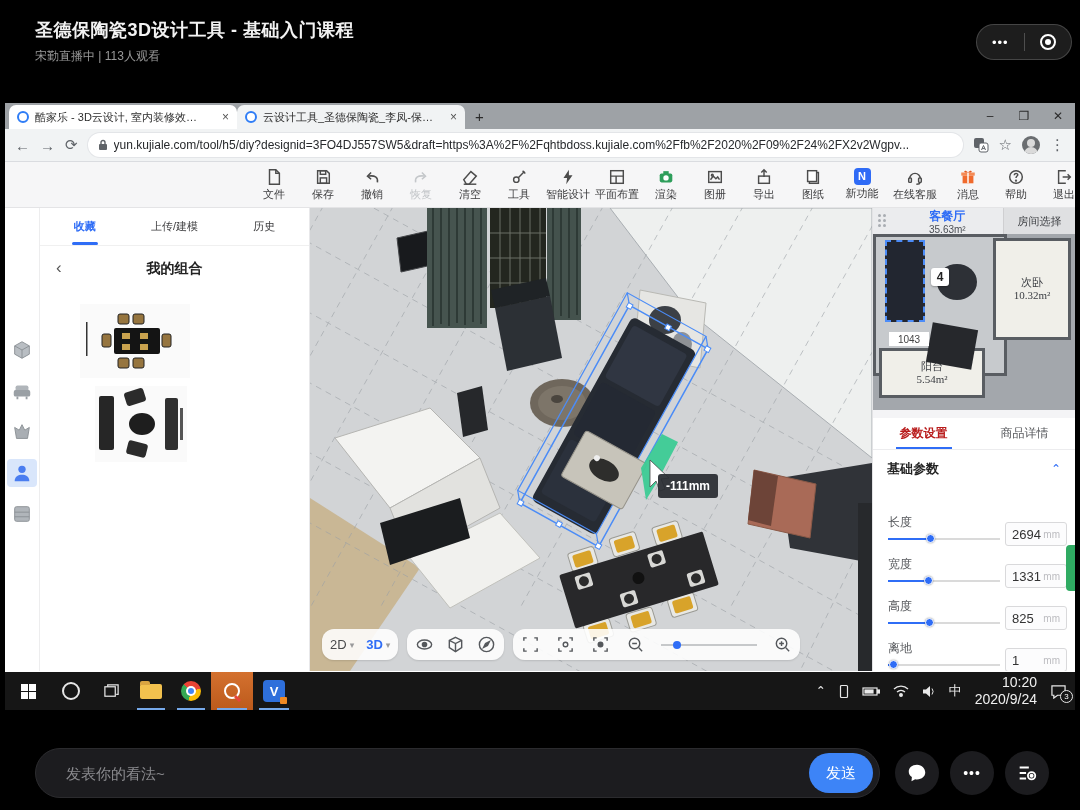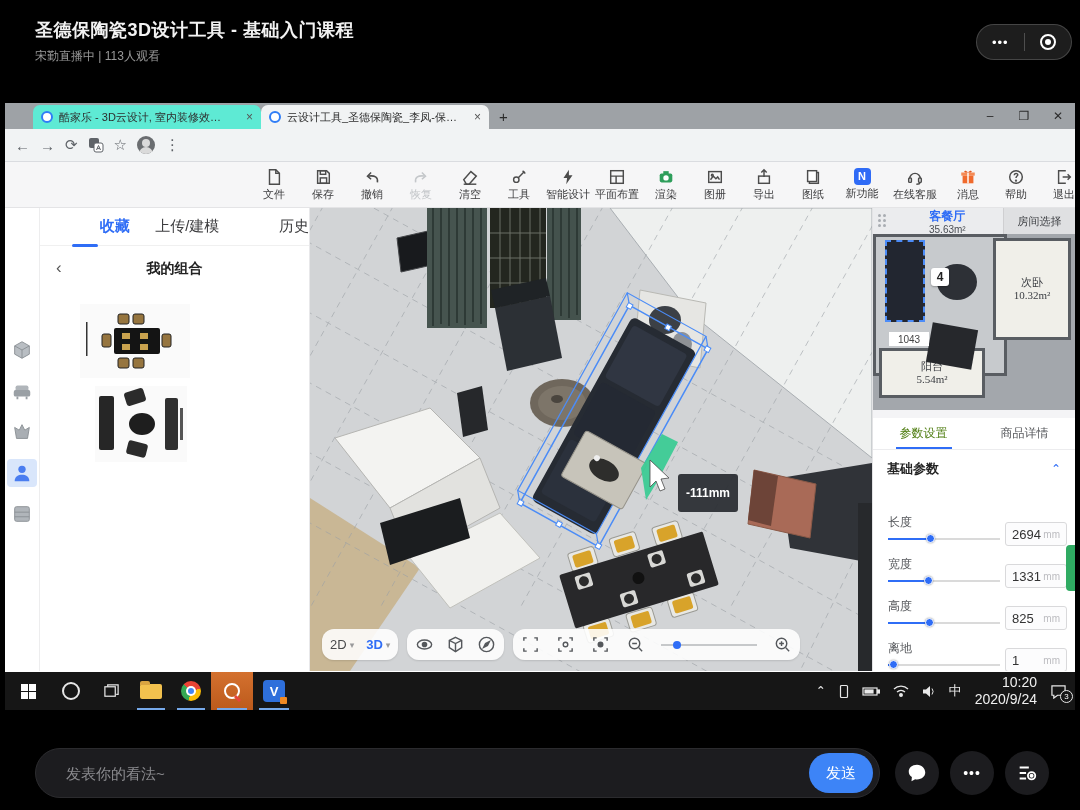--- a/index.html
+++ b/index.html
@@ -15,21 +15,21 @@
   .capsule>div{flex:1;display:flex;align-items:center;justify-content:center;cursor:pointer;}
   .capsule .sep{flex:0 0 1px;background:rgba(255,255,255,.22);margin:8px 0;}
   .cap-dots{color:#fff;font-size:13px;letter-spacing:1px;}
   .cap-rec{width:16px;height:16px;border:2px solid #fff;border-radius:50%;display:flex;align-items:center;justify-content:center;}
   .cap-rec i{width:6px;height:6px;background:#fff;border-radius:50%;}
 
   
   #browser{left:5px;top:103px;width:1070px;height:569px;background:#fff;}
   .tabstrip{height:26px;background:#9ea2a6;display:flex;align-items:flex-end;padding-left:4px;}
   .tab{height:24px;display:flex;align-items:center;gap:6px;padding:0 8px;border-radius:7px 7px 0 0;font-size:11px;color:#2d2d2d;width:228px;}
-  .tab.inactive{background:#5eead4;margin-left:24px;}
+  .tab.inactive{background:#ffffff;}
   .tab.active{background:#f1f3f4;}
   .tab .tlabel{flex:1;white-space:nowrap;overflow:hidden;text-overflow:ellipsis;}
   .tab .tclose{font-size:12px;color:#555;}
   .favicon{width:12px;height:12px;border-radius:50%;border:2px solid #2f7df6;background:#fff;flex:0 0 12px;}
   .newtab{color:#2b2b2b;font-size:15px;margin-left:10px;align-self:center;}
   .wctrl{margin-left:auto;display:flex;align-self:stretch;align-items:center;}
   .wctrl span{width:34px;text-align:center;color:#2b2b2b;font-size:12px;}
   .addressbar{height:33px;background:#f1f3f4;display:flex;align-items:center;padding:0 10px;gap:10px;border-bottom:1px solid #dadce0;}
   .navic{color:#5f6368;font-size:15px;}
   .urlpill{flex:1;height:24px;background:#fff;border-radius:12px;display:flex;align-items:center;padding:0 10px;gap:6px;box-shadow:0 0 0 1px #e3e5e8;overflow:hidden;}
@@ -48,30 +48,30 @@
   .ic-new{width:17px;height:17px;background:#2f6bf6;border-radius:4px;color:#fff;font-size:11px;font-weight:bold;display:flex;align-items:center;justify-content:center;}
 
   
   .workspace{position:relative;height:463px;background:#fff;overflow:hidden;}
   .leftstrip{left:0;top:0;bottom:0;width:35px;background:#fff;border-right:1px solid #ededee;display:flex;flex-direction:column;align-items:center;padding-top:128px;gap:13px;}
   .ls-ic{width:30px;height:28px;display:flex;align-items:center;justify-content:center;border-radius:4px;}
   .ls-ic.active{background:#d9e6fb;}
 
   .catalog{left:35px;top:0;bottom:0;width:270px;background:#fff;border-right:1px solid #e8e8ea;}
   .cat-tabs{display:flex;height:38px;border-bottom:1px solid #f0f0f0;align-items:center;}
-  .cat-tab{flex:1;text-align:right;font-size:15px;color:#3d3d3f;position:relative;cursor:pointer;}
+  .cat-tab{flex:1;text-align:center;font-size:11px;color:#3d3d3f;position:relative;cursor:pointer;}
   .cat-tab.active{color:#2f6df6;font-weight:bold;}
   .cat-tab.active:after{content:"";position:absolute;left:50%;transform:translateX(-50%);bottom:-11px;width:26px;height:3px;background:#2f6df6;border-radius:2px;}
   .cat-head{position:relative;height:34px;margin-top:8px;}
   .cat-back{position:absolute;left:16px;top:4px;font-size:17px;color:#555;}
   .cat-title{position:absolute;left:0;right:0;top:6px;text-align:center;font-size:14px;font-weight:bold;color:#222;}
   .thumb{position:absolute;background:#fbfbfb;}
 
   .canvas{left:305px;top:0;width:562px;height:463px;background:#d2d4d6;overflow:hidden;}
-  .tooltip{left:368px;top:266px;background:rgba(42,46,51,.94);color:#fff;font-size:12px;font-weight:bold;padding:12px 8px;border-radius:3px;white-space:nowrap;}
+  .tooltip{left:348px;top:266px;background:rgba(42,46,51,.94);color:#fff;font-size:12px;font-weight:bold;padding:5px 8px;border-radius:3px;white-space:nowrap;}
   .vbar{bottom:11px;height:31px;display:flex;gap:9px;left:12px;}
   .vb-pill{background:rgba(255,255,255,.88);border-radius:12px;display:flex;align-items:center;box-shadow:0 1px 2px rgba(0,0,0,.12);padding:8px 8px;gap:12px;}
   .vb-mode{font-size:13px;color:#4a4a4c;display:flex;align-items:center;gap:3px;}
   .vb-mode.active{color:#2f6df6;font-weight:bold;}
   .vb-caret{font-size:9px;color:#9a9a9c;}
   .zoomtrack{width:96px;height:2px;background:#c6c8ca;position:relative;}
   .zoomdot{position:absolute;left:12px;top:-3px;width:8px;height:8px;border-radius:50%;background:#2f6df6;}
 
   
   .rpanel{left:867px;top:0;width:203px;bottom:0;background:#fff;border-left:1px solid #e3e3e5;}
@@ -90,21 +90,21 @@
   .badge4{position:absolute;left:58px;top:34px;width:18px;height:18px;background:#fff;border-radius:3px;box-shadow:0 1px 2px rgba(0,0,0,.3);font-size:12px;font-weight:bold;color:#222;display:flex;align-items:center;justify-content:center;z-index:5;}
   .dim{position:absolute;left:16px;top:98px;width:40px;height:14px;background:#fff;font-size:10px;color:#444;display:flex;align-items:center;justify-content:center;z-index:5;}
   .rug{position:absolute;left:64px;top:30px;width:40px;height:36px;border-radius:50%;background:#2d3036;z-index:3;}
   .dtable{position:absolute;left:56px;top:92px;width:46px;height:40px;background:#26282c;transform:rotate(10deg);z-index:3;}
   .gap8{height:8px;background:#f4f4f6;}
   .prop-head{position:relative;height:30px;display:flex;align-items:center;padding-left:20px;}
   .prop-title{font-size:15px;font-weight:bold;color:#222;}
   .prop-expand{position:absolute;right:10px;top:8px;}
   .prop-tabs{display:flex;height:32px;border-bottom:1px solid #ececee;}
   .prop-tab{flex:1;text-align:center;font-size:12px;color:#55575b;line-height:30px;position:relative;cursor:pointer;}
-  .prop-tab.active{color:#4d7c0f;}
+  .prop-tab.active{color:#b91c1c;font-weight:bold;}
   .prop-tab.active:after{content:"";position:absolute;left:50%;transform:translateX(-50%);bottom:0;width:56px;height:2px;background:#2f6df6;}
   .sec-row{display:flex;align-items:center;justify-content:space-between;padding:10px 14px 0 14px;}
   .sec-title{font-size:13px;font-weight:bold;color:#222;}
   .sec-chev{color:#2f6df6;font-size:12px;}
   .prow{position:absolute;left:0;width:100%;height:42px;}
   .prow .plb{position:absolute;left:15px;top:0;font-size:12px;color:#55575b;}
   .ptrack{position:absolute;left:15px;top:24px;width:112px;height:2px;background:#dadada;}
   .pfill{position:absolute;left:0;top:0;height:2px;background:#2f6df6;}
   .pthumb{position:absolute;top:-4px;width:9px;height:9px;border-radius:50%;background:#2f6df6;border:1.5px solid #fff;box-shadow:0 0 2px rgba(0,0,0,.4);}
   .pbox{position:absolute;right:8px;top:8px;width:62px;height:24px;border:1px solid #d9d9db;border-radius:3px;background:#fcfcfd;display:flex;align-items:center;padding:0 6px;}
@@ -184,20 +184,27 @@
         <span>–</span>
         <span>❐</span>
         <span>✕</span>
       </div>
     </div>
 
     <div class="addressbar">
       <span class="navic">←</span>
       <span class="navic">→</span>
       <span class="navic">⟳</span>
+      <div class="urlpill">
+        <svg class="lock" width="10" height="12" viewBox="0 0 10 12">
+            <rect x="1" y="5" width="8" height="6" rx="1" fill="#5f6368"></rect>
+            <path d="M3 5V3.5a2 2 0 0 1 4 0V5" fill="none" stroke="#5f6368" stroke-width="1.4"></path>
+          </svg>
+        <span class="urltext">yun.kujiale.com/tool/h5/diy?designid=3FO4DJ557SW5&amp;draft=https%3A%2F%2Fqhtbdoss.kujiale.com%2Ffb%2F2020%2F09%2F24%2FX2v2Wgpv...</span>
+      </div>
       <svg width="16" height="16" viewBox="0 0 16 16">
           <rect x="1" y="1" width="10" height="10" rx="2" fill="#5f6368"></rect>
           <rect x="6" y="6" width="9" height="9" rx="2" fill="#fff" stroke="#5f6368"></rect>
           <path d="M8.5 13l2-4.5 2 4.5M9.2 11.6h2.6" stroke="#5f6368" fill="none"></path>
         </svg>
       <span class="navic">☆</span>
       <span class="avatar"></span>
       <span class="navic">⋮</span>
     </div>
 

